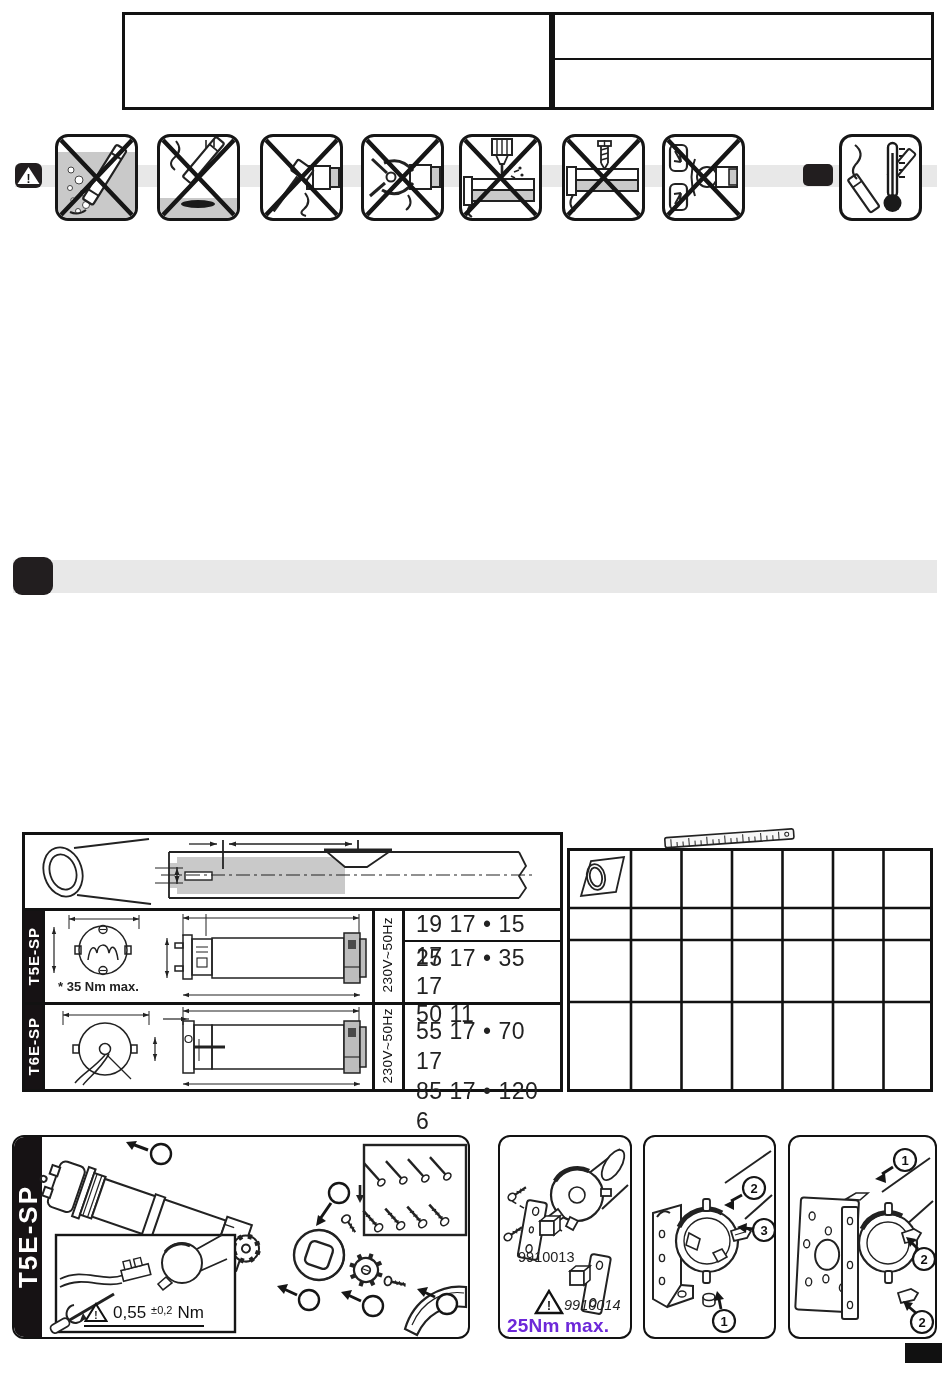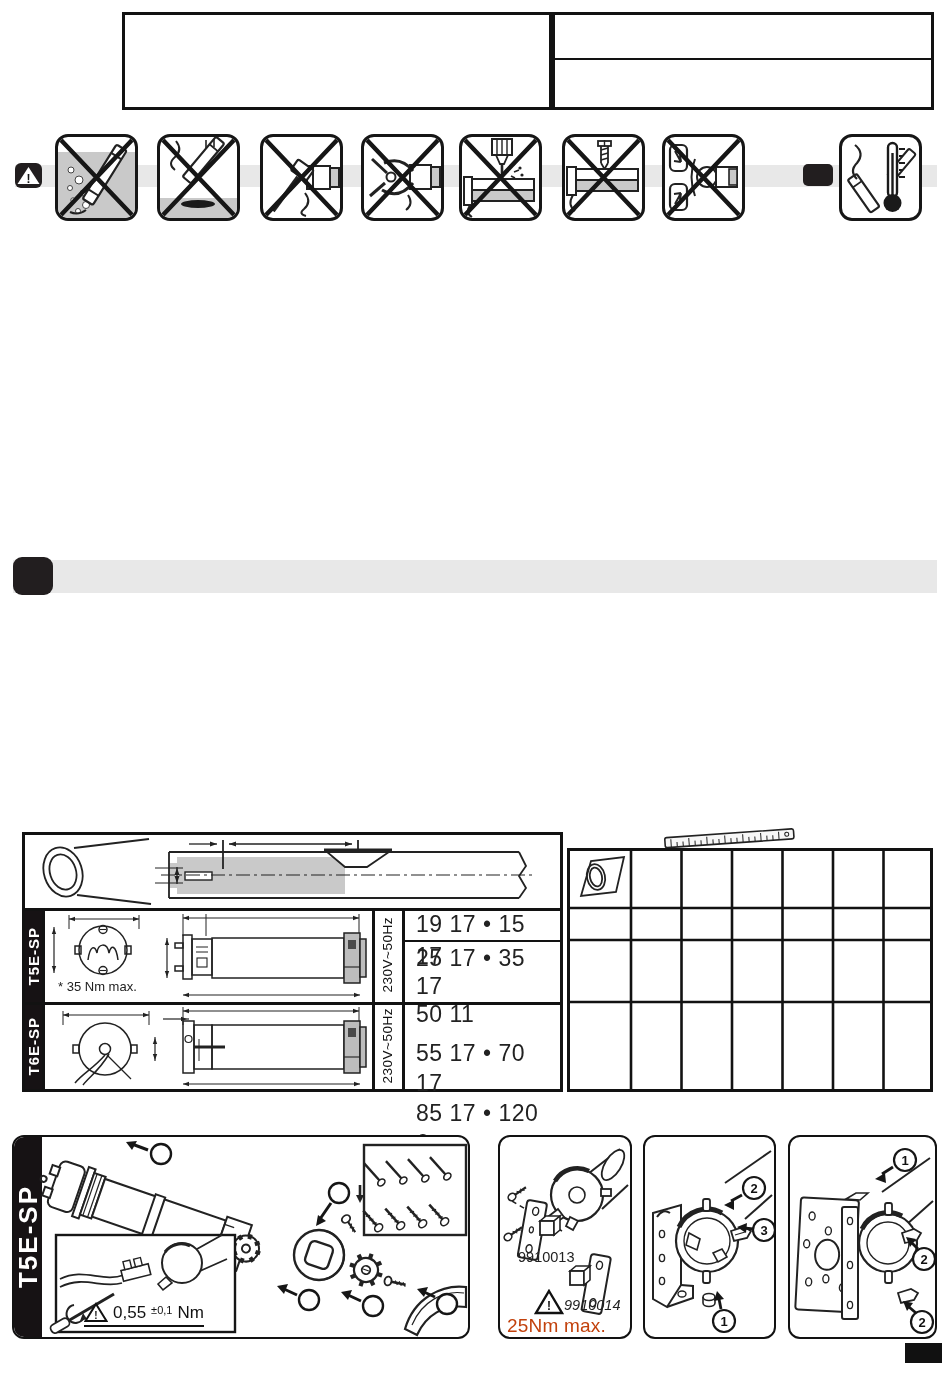--- a/index.html
+++ b/index.html
@@ -15,21 +15,21 @@
   svg{display:block;}
   .vwrap{position:absolute;display:flex;align-items:center;justify-content:center;}
   .vtext{writing-mode:vertical-rl;transform:rotate(180deg);white-space:nowrap;}
   .stripLabel{color:#fff;font-weight:bold;font-size:15px;letter-spacing:1px;}
   .voltText{font-size:13.5px;letter-spacing:.5px;color:#111;}
   .modelCell{position:absolute;left:377px;width:156px;font-size:23px;letter-spacing:.5px;
              color:#222;padding-left:14px;box-sizing:border-box;}
   .panel{position:absolute;top:1135px;height:200px;border:2.5px solid #121212;border-radius:12px;
          background:#fff;box-sizing:content-box;overflow:hidden;}
   .pn{position:absolute;font-size:14.5px;color:#222;}
-  .torqueBig{position:absolute;font-weight:normal;font-size:19px;color:#c2410c;letter-spacing:.2px;}
+  .torqueBig{position:absolute;font-weight:bold;font-size:19px;color:#6d28d9;letter-spacing:.2px;}
   .torqueRow{position:absolute;display:flex;align-items:flex-end;gap:5px;
              border-bottom:2px solid #111;padding-bottom:2px;font-size:17px;color:#111;}
   .torqueRow .sup{font-size:11px;position:relative;top:-7px;}
   .hline{position:absolute;left:0;right:0;height:2.5px;background:#121212;}
   .vline{position:absolute;width:2.5px;background:#121212;}
   .calloutTxt{font-weight:bold;}
 </style>
 </head>
 <body>
 
@@ -247,21 +247,21 @@
           <circle cx="58" cy="18.5" r="4"></circle>
             <line x1="55" y1="18.5" x2="61" y2="18.5" stroke-width="1.1"></line>
           <circle cx="58" cy="59.5" r="4"></circle>
             <line x1="55" y1="59.5" x2="61" y2="59.5" stroke-width="1.1"></line>
           <path d="M43,49 C45,34 50,34 52,42 C53,32 62,31 64,42 C66,33 71,34 73,49"></path>
           <rect x="30" y="35" width="6" height="8"></rect>
             <rect x="80" y="35" width="6" height="8"></rect>
         </g>
       </svg>
     </div>
-    <div class="abs" style="left:33px;top:144px;font-size:13px;color:#222;">* 35 Nm max.</div>
+    <div class="abs" style="left:33px;top:144px;font-size:13px;color:#222;font-weight:bold;">* 35 Nm max.</div>
 
     <div class="abs" style="left:128px;top:74px;">
       <svg width="218" height="92" viewBox="0 0 218 92">
         <g stroke="#222" fill="none" stroke-width="1.5">
           <line x1="30" y1="9" x2="206" y2="9" stroke-width="1.2"></line>
           <path d="M30,9 l6,-2.2 v4.4 z M206,9 l-6,-2.2 v4.4 z" fill="#222" stroke="none"></path>
           <line x1="30" y1="5" x2="30" y2="27" stroke-width="1"></line>
             <line x1="206" y1="5" x2="206" y2="25" stroke-width="1"></line>
           <line x1="53" y1="5" x2="53" y2="27" stroke-width="1"></line>
           <rect x="30" y="26" width="9" height="44"></rect>
@@ -334,21 +334,21 @@
     </div>
     <div class="vwrap" style="left:348px;top:168px;width:28px;height:86px;">
       <span class="vtext voltText">230V~50Hz</span>
     </div>
 
     <div class="modelCell" style="top:73px;height:32px;line-height:32px;">19 17 • 15 17</div>
     <div class="modelCell" style="top:107px;height:76px;line-height:28px;padding-top:2px;">
       <div>25 17 • 35 17</div>
       <div>50 11</div>
     </div>
-    <div class="modelCell" style="top:167px;height:87px;line-height:30px;padding-top:14px;margin-top:22px;">
+    <div class="modelCell" style="top:167px;height:87px;line-height:30px;padding-top:14px;">
       <div>55 17 • 70 17</div>
       <div>85 17 • 120 6</div>
     </div>
   </div>
 
   <div class="abs" style="left:663px;top:828px;">
     <svg width="142" height="22" viewBox="0 0 142 22">
       <g transform="rotate(-4 70 12)" stroke="#222" fill="none">
         <rect x="2" y="5" width="129" height="10" rx="2" fill="#f7f7f7" stroke-width="1.6"></rect>
         <g stroke-width="1">
@@ -554,21 +554,21 @@
         <path d="M73,182 l-7,2 l3,-8 z" fill="#222"></path>
       </g>
     </svg>
 
     <div class="torqueRow" style="left:70px;top:165px;">
       <svg width="24" height="21" viewBox="0 0 24 21">
         <path d="M12,2 L22.5,19 L1.5,19 Z" fill="#fff" stroke="#111" stroke-width="2"></path>
         <text x="12" y="17" text-anchor="middle" font-size="10" font-weight="bold" fill="#111">!</text>
       </svg>
       <span>0,55</span>
-        <span class="sup">±0,1</span>
+        <span class="sup">±0,2</span>
         <span>Nm</span>
     </div>
   </div>
 
   <div class="panel" style="left:498px;width:130px;">
     <svg class="abs" style="left:0;top:0;" width="130" height="200" viewBox="0 0 130 200">
       <g stroke="#222" fill="#fff">
         <line x1="84" y1="40" x2="120" y2="12" stroke-width="2"></line>
         <line x1="102" y1="72" x2="128" y2="48" stroke-width="2"></line>
         <ellipse cx="113" cy="28" rx="8" ry="17" transform="rotate(32 113 28)" stroke-width="1.8"></ellipse>

